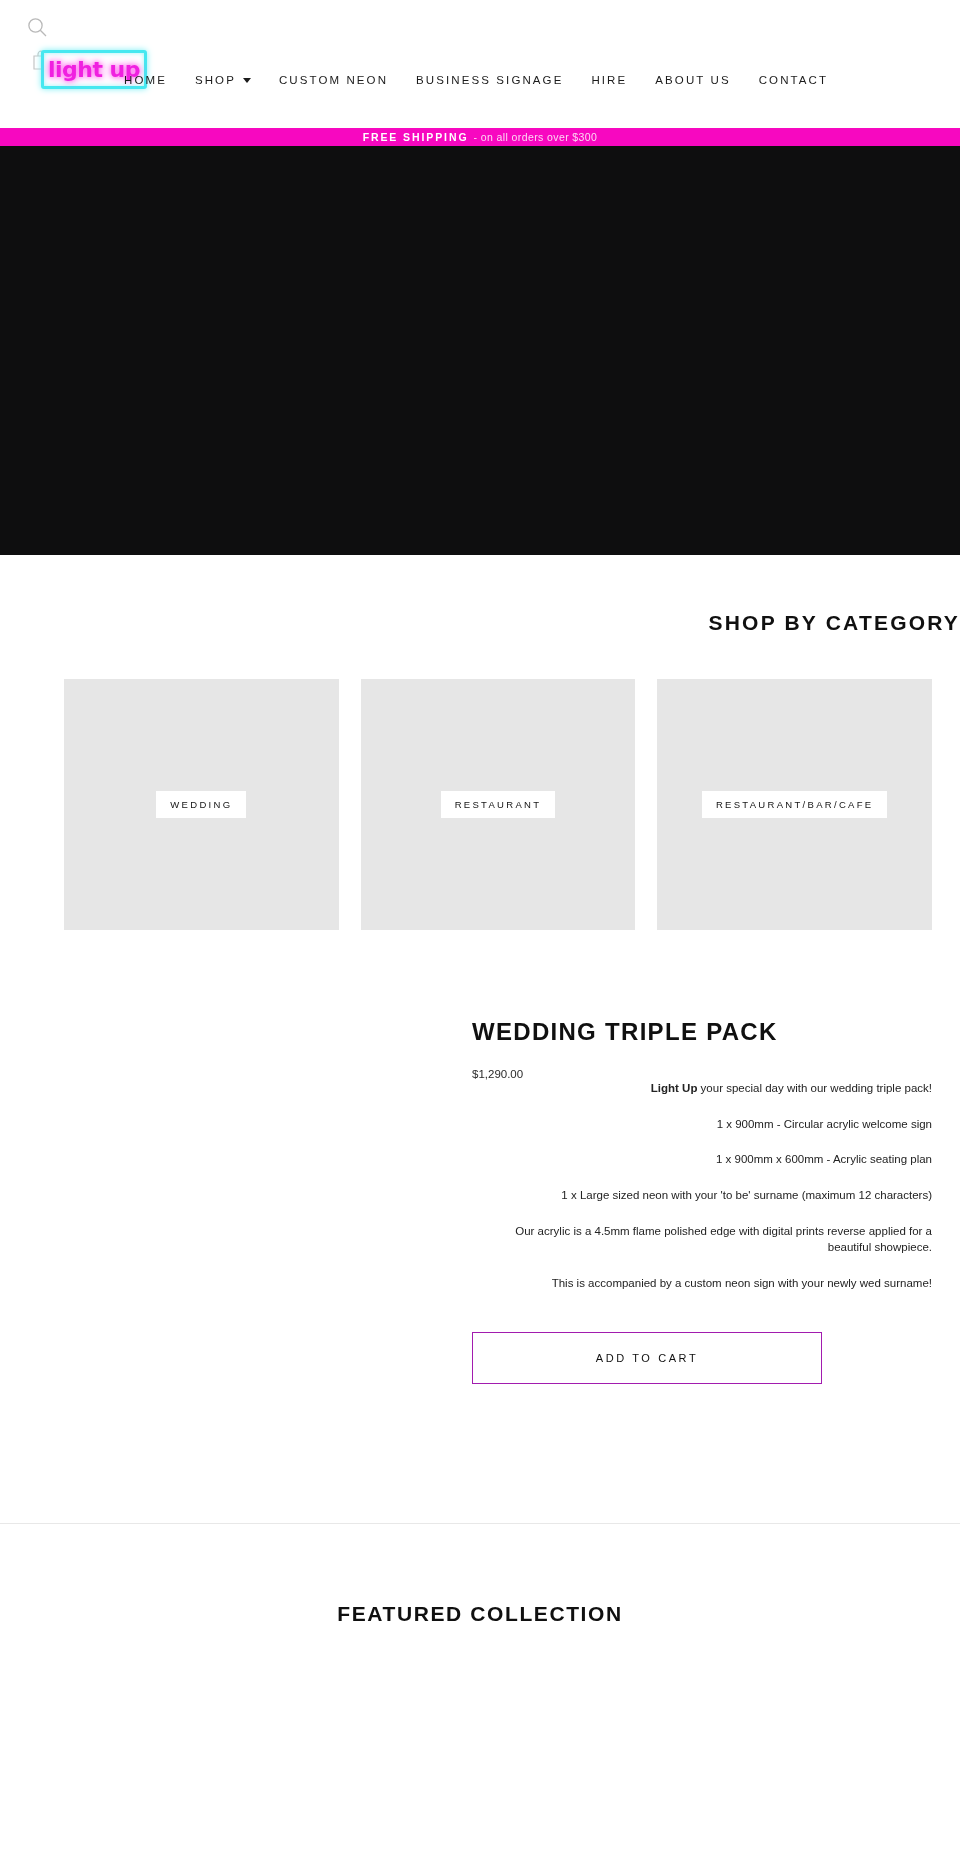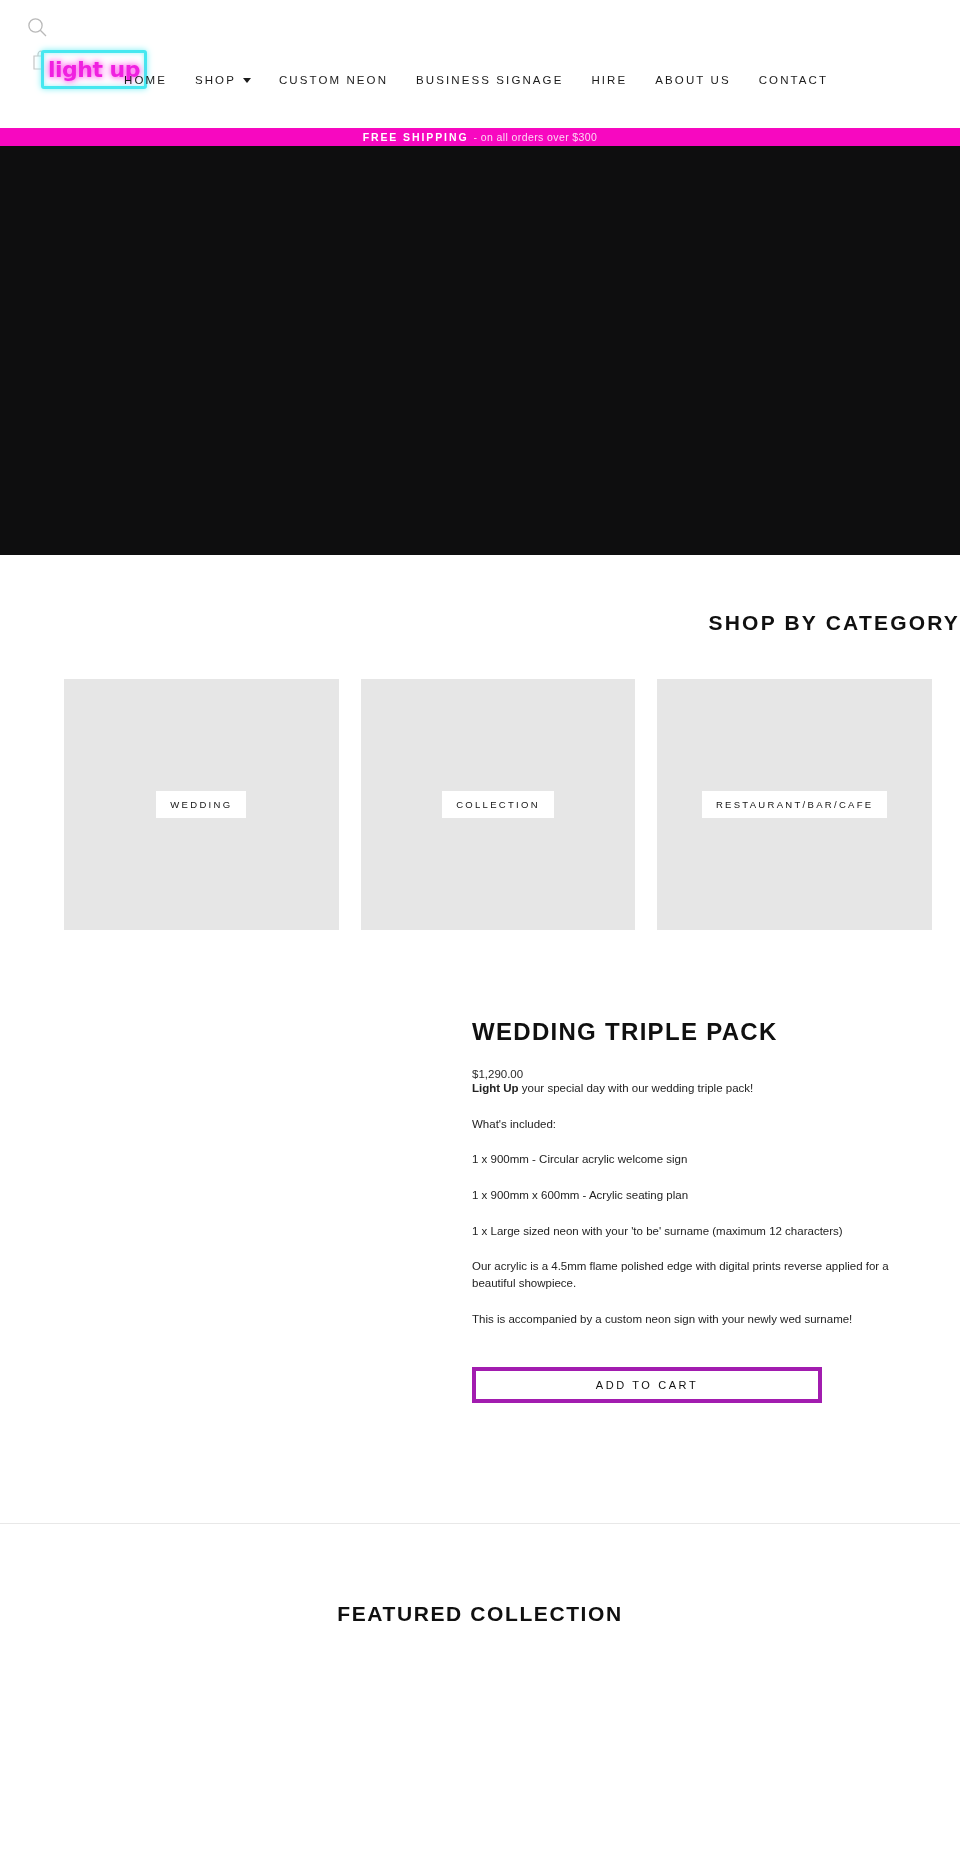--- a/index.html
+++ b/index.html
@@ -186,28 +186,29 @@
   }
   .product-price {
     font-size: 11.5px;
     color: #2a2a2a;
   }
   .product-desc p {
     font-size: 11.5px;
     line-height: 1.45;
     color: #232323;
     margin-bottom: 19px;
+    text-align: right;
   }
   .product-desc b { font-weight: 700; }
 
   .add-to-cart {
     margin-top: 40px;
     width: 350px;
-    height: 36px;
-    border: 4px solid #a21caf;
+    height: 52px;
+    border: 1px solid #a21caf;
     background: #ffffff;
     display: flex;
     align-items: center;
     justify-content: center;
     font-size: 11px;
     letter-spacing: 2.6px;
     font-weight: 500;
     color: #101010;
     cursor: pointer;
   }
@@ -283,38 +284,37 @@
 <div class="hero"></div>
 
 <div class="category-section">
   <div class="section-title">SHOP BY CATEGORY</div>
 
   <div class="category-grid">
     <div class="category-tile">
       <div class="category-label">WEDDING</div>
     </div>
     <div class="category-tile">
-      <div class="category-label">COLLECTION</div>
+      <div class="category-label">RESTAURANT</div>
     </div>
     <div class="category-tile">
       <div class="category-label">RESTAURANT/BAR/CAFE</div>
     </div>
   </div>
 </div>
 
 <div class="product">
   <div class="product-media"></div>
 
   <div class="product-info">
     <div class="product-title">WEDDING TRIPLE PACK</div>
     <div class="product-price">$1,290.00</div>
 
     <div class="product-desc">
       <p><b>Light Up</b><span> your special day with our wedding triple pack!</span></p>
-      <p>What's included:</p>
       <p>1 x 900mm - Circular acrylic welcome sign</p>
       <p>1 x 900mm x 600mm - Acrylic seating plan</p>
       <p>1 x Large sized neon with your 'to be' surname (maximum 12 characters)</p>
       <p>Our acrylic is a 4.5mm flame polished edge with digital prints reverse applied for a beautiful showpiece.</p>
       <p>This is accompanied by a custom neon sign with your newly wed surname!</p>
     </div>
 
     <div class="add-to-cart">ADD TO CART</div>
   </div>
 </div>

